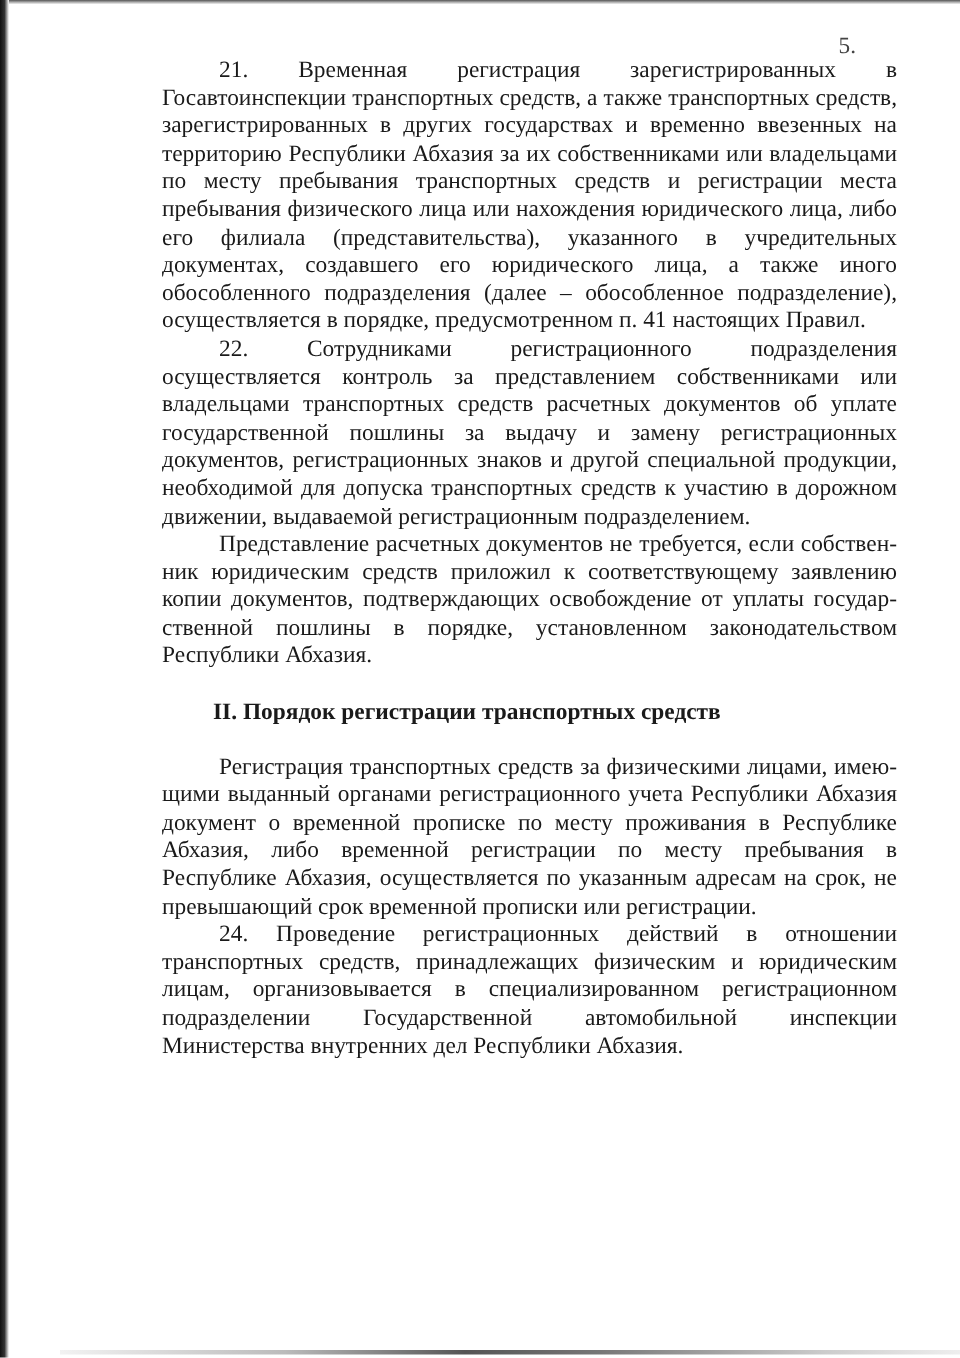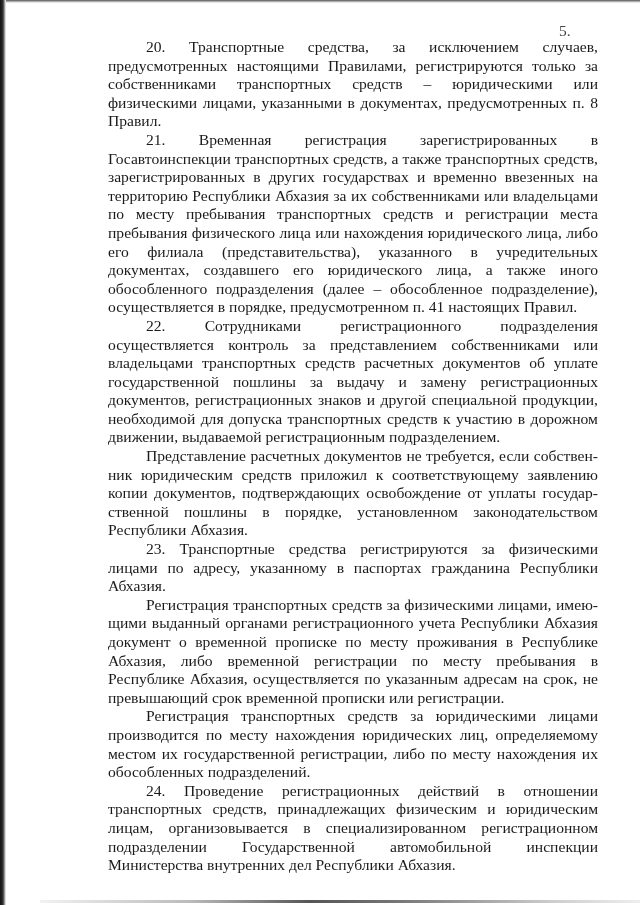--- a/index.html
+++ b/index.html
@@ -41,23 +41,21 @@
 </head>
 <body>
 
 <div class="scan-top"></div>
 <div class="scan-left"></div>
 <div class="scan-bottom"></div>
 
 <div class="page-number">5.</div>
 
 <div class="content">
-  <p class="para">20. Транспортные средства, за исключением случаев, предусмотрен­ных настоящими Правилами, регистрируются только за собственниками транспортных средств – юридическими или физическими лицами, указанными в документах, предусмотренных п. 8 Правил.</p>
   <p class="para">21. Временная регистрация зарегистрированных в Госавтоинспекции транспортных средств, а также транспортных средств, зарегистрированных в других государствах и временно ввезенных на территорию Республики Абхазия за их собственниками или владельцами по месту пребывания транспортных средств и регистрации места пребывания физического лица или нахождения юридического лица, либо его филиала (представи­тельства), указанного в учредительных документах, создавшего его юридического лица, а также иного обособленного подразделения (далее – обособленное подразделение), осуществляется в порядке, предусмотрен­ном п. 41 настоящих Правил.</p>
   <p class="para">22. Сотрудниками регистрационного подразделения осуществляется контроль за представлением собственниками или владельцами транспорт­ных средств расчетных документов об уплате государственной пошлины за выдачу и замену регистрационных документов, регистрационных знаков и другой специальной продукции, необходимой для допуска транспортных средств к участию в дорожном движении, выдаваемой регистрационным подразделением.</p>
   <p class="para">Представление расчетных документов не требуется, если собствен­ник юридическим средств приложил к соответствующему заявлению копии документов, подтверждающих освобождение от уплаты государ­ственной пошлины в порядке, установленном законодательством Республики Абхазия.</p>
 
+  <p class="heading">II. Порядок регистрации транспортных средств</p>
 
-  <p class="para">23. Транспортные средства регистрируются за физическими лицами по адресу, указанному в паспортах гражданина Республики Абхазия.</p>
   <p class="para">Регистрация транспортных средств за физическими лицами, имею­щими выданный органами регистрационного учета Республики Абхазия документ о временной прописке по месту проживания в Республике Абхазия, либо временной регистрации по месту пребывания в Республике Абхазия, осуществляется по указанным адресам на срок, не превышающий срок временной прописки или регистрации.</p>
-  <p class="para">Регистрация транспортных средств за юридическими лицами производится по месту нахождения юридических лиц, определяемому местом их государственной регистрации, либо по месту нахождения их обособленных подразделений.</p>
   <p class="para">24. Проведение регистрационных действий в отношении транспорт­ных средств, принадлежащих физическим и юридическим лицам, организовывается в специализированном регистрационном подразделении Государственной автомобильной инспекции Министерства внутренних дел Республики Абхазия.</p>
 </div>
 
 </body></html>

